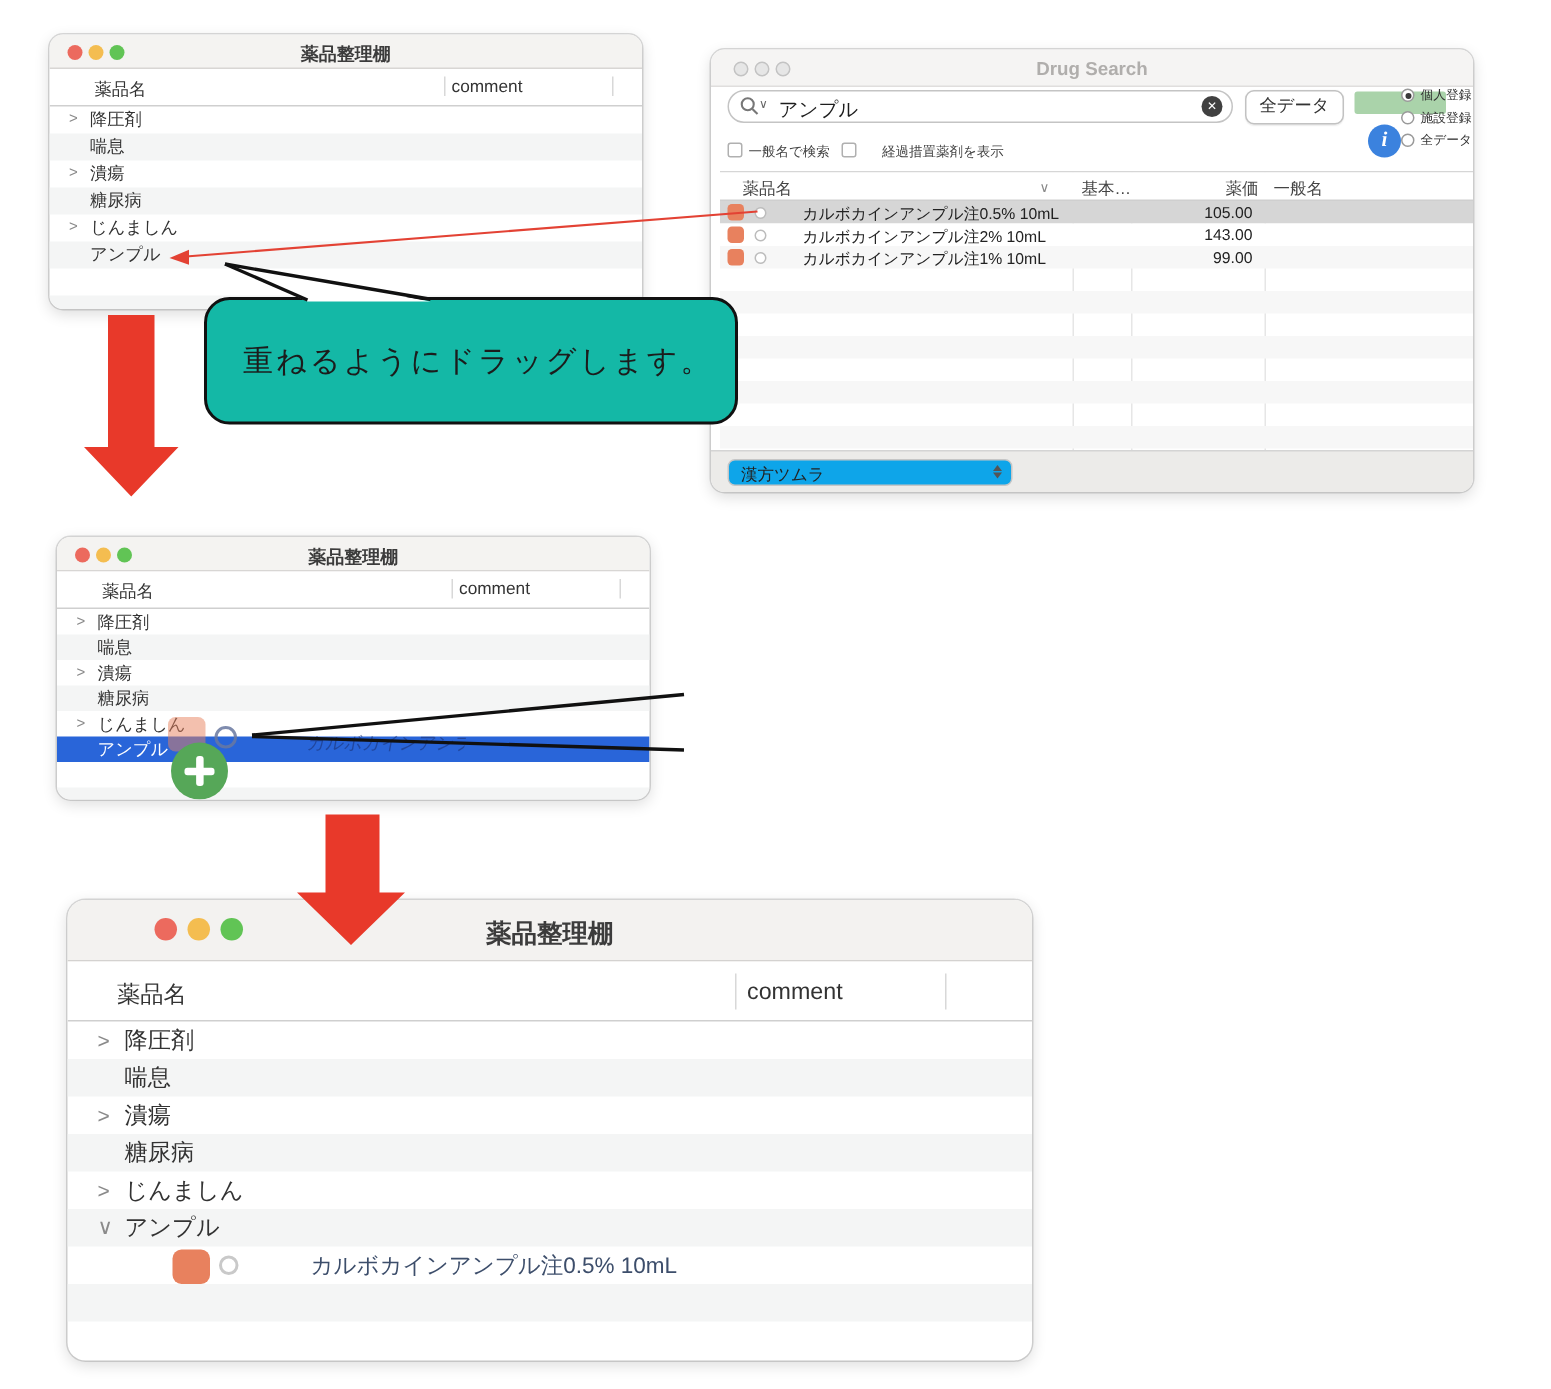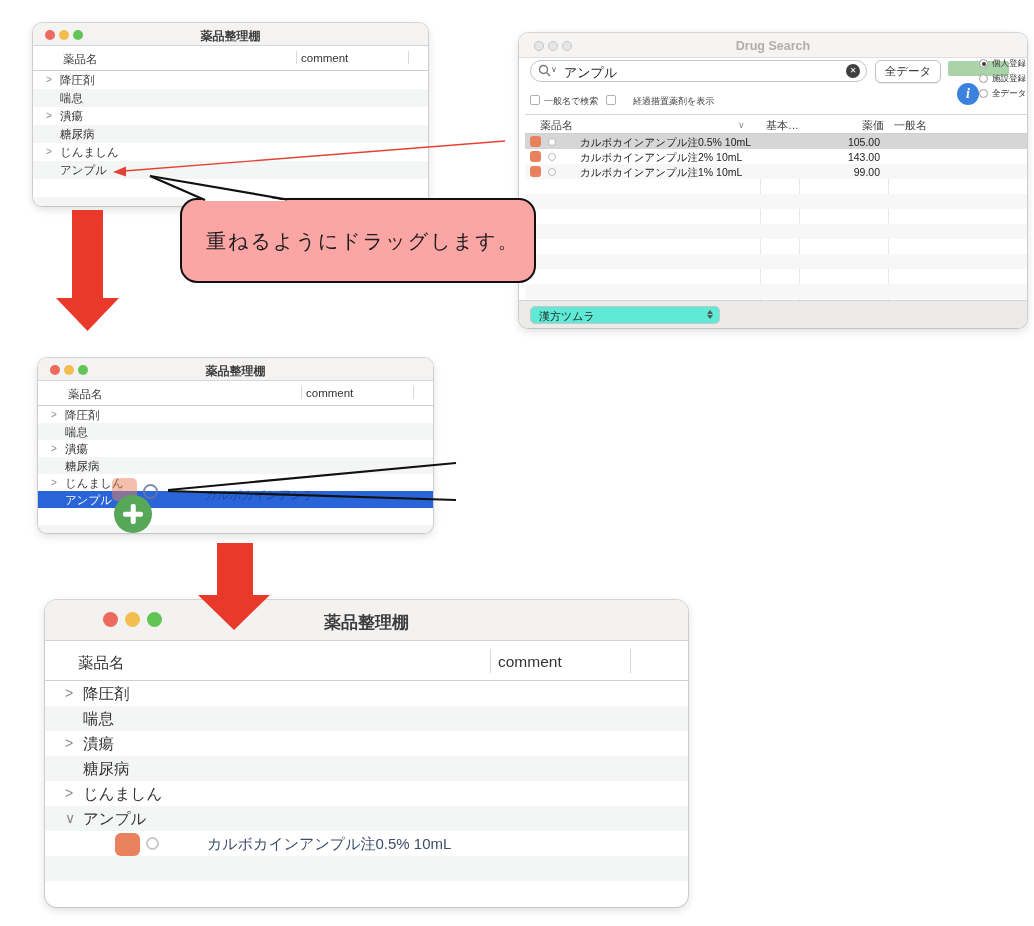--- a/index.html
+++ b/index.html
@@ -38,21 +38,21 @@
 
   
   .ghost-icon{position:absolute;border-radius:5px;background:var(--drug-icon-orange);opacity:.5;}
   .ghost-circle{position:absolute;border-radius:50%;border:2px solid rgba(105,120,160,.85);box-sizing:border-box;}
   .ghost-text{position:absolute;font-size:12px;color:rgba(25,45,110,.55);white-space:nowrap;overflow:hidden;transform:skewX(-10deg);}
   .plus-badge{position:absolute;border-radius:50%;background:var(--plus-green);}
   .plus-badge .ph{position:absolute;left:50%;top:50%;transform:translate(-50%,-50%);width:20px;height:4.5px;background:#fff;border-radius:2px;}
   .plus-badge .pv{position:absolute;left:50%;top:50%;transform:translate(-50%,-50%);width:4.5px;height:20px;background:#fff;border-radius:2px;}
 
   
-  #win-b{left:519px;top:33px;width:508px;height:295px;}
+  #win-b{left:474px;top:33px;width:508px;height:295px;}
   #win-b .titlebar{height:25px;background:#f5f4f3;border-bottom:1px solid #e0dedd;}
   #win-b .title{top:6px;font-size:12.5px;color:#b0aeac;}
   #win-b .lights{left:15px;top:8px;gap:4px;}
   #win-b .light{width:10px;height:10px;}
   .searchfield{position:absolute;left:11px;top:27px;width:337px;height:22px;background:#fff;border:1.5px solid #c4c4c4;
     border-radius:12px;box-sizing:border-box;}
   .searchfield .mag{position:absolute;left:7px;top:3px;}
   .searchfield .scope{position:absolute;left:20px;top:4px;font-size:8px;color:#666;}
   .searchfield .sval{position:absolute;left:33px;top:3px;font-size:13px;color:#1d1d1d;}
   .clearbtn{position:absolute;right:6px;top:3px;width:14px;height:14px;border-radius:50%;background:#404040;color:#fff;
@@ -76,21 +76,21 @@
   .ds-rows{position:absolute;left:0;top:19px;width:100%;}
   .ds-row{position:relative;width:100%;height:15px;}
   .ds-rows .ds-row:nth-child(odd){background:#f7f7f7;}
   .ds-rows .ds-row:nth-child(1){background:#d6d6d6;}
   .ds-rows .ds-row:nth-child(2){background:#fff;}
   .ds-icon{position:absolute;left:5px;top:2px;width:11px;height:11px;border-radius:3px;background:var(--drug-icon-orange);}
   .ds-circle{position:absolute;left:23px;top:3.5px;width:8px;height:8px;border-radius:50%;border:1.5px solid #bcbcbc;box-sizing:border-box;background:#fff;}
   .ds-name{position:absolute;left:55px;top:1.5px;font-size:10.5px;color:#222;white-space:nowrap;}
   .ds-price{position:absolute;left:274px;top:1.5px;width:85px;text-align:right;padding-right:4px;font-size:10.5px;color:#222;box-sizing:border-box;}
   .ds-footer{position:absolute;left:0;top:267px;width:100%;height:28px;background:#ecebe9;border-top:1px solid #d4d4d4;box-sizing:border-box;}
-  .popup{position:absolute;left:11px;top:5px;width:190px;height:18px;background:#5eead4;border:1px solid #c6c6c6;border-radius:5px;box-sizing:border-box;}
+  .popup{position:absolute;left:11px;top:5px;width:190px;height:18px;background:#0ea5e9;border:1px solid #c6c6c6;border-radius:5px;box-sizing:border-box;}
   .popup .pval{position:absolute;left:8px;top:2px;font-size:11px;color:#222;}
   .popup .stepper{position:absolute;right:6px;top:2.5px;display:flex;flex-direction:column;gap:1.5px;}
   .tri-up{width:0;height:0;border-left:3.5px solid transparent;border-right:3.5px solid transparent;border-bottom:4.5px solid #555;}
   .tri-dn{width:0;height:0;border-left:3.5px solid transparent;border-right:3.5px solid transparent;border-top:4.5px solid #555;}
 
   
   #win-d{left:45px;top:600px;width:643px;height:307px;border-radius:12px;}
   #win-d .titlebar{height:41px;background:#f3f2f0;border-bottom:1px solid #d4d2d0;}
   #win-d .title{top:11px;font-size:17px;}
   #win-d .lights{left:58px;top:12px;gap:7px;}
@@ -101,21 +101,21 @@
   #win-d .shelf-head .vsep{top:8px;height:24px;}
   #win-d .rows{top:81px;}
   #win-d .row{height:25px;}
   #win-d .row .chev{left:20px;font-size:14px;}
   #win-d .row .lbl{left:38px;font-size:15.5px;}
   .child-icon{position:absolute;left:70px;top:2px;width:25px;height:23px;border-radius:6px;background:var(--drug-icon-orange);}
   .child-circle{position:absolute;left:101px;top:6px;width:13px;height:13px;border-radius:50%;border:2px solid #c9c9c9;box-sizing:border-box;background:#fff;}
   .child-name{position:absolute;left:162px;top:50%;transform:translateY(-50%);font-size:15px;font-weight:500;color:var(--drug-text-navy);white-space:nowrap;}
 
   
-  .bubble{position:absolute;background:#fca5a5;border:2.2px solid #111;z-index:50;margin-left:44px;}
+  .bubble{position:absolute;background:#14b8a6;border:2.2px solid #111;z-index:50;}
   #bubble1{left:136px;top:198px;width:352px;height:81px;border-radius:17px;}
   #bubble1 .btxt{position:absolute;left:24px;top:50%;transform:translateY(-50%);font-size:20px;letter-spacing:2px;color:#1c1c1c;white-space:nowrap;}
   #bubble2{left:452px;top:405px;width:406px;height:112px;border-radius:22px;}
   #bubble2 .btxt{position:absolute;left:26px;top:24px;font-size:20px;letter-spacing:1px;line-height:31px;color:#1c1c1c;white-space:nowrap;}
 
   
   #overlay-tails{position:absolute;left:0;top:0;z-index:55;pointer-events:none;}
   #overlay-arrows{position:absolute;left:0;top:0;z-index:70;pointer-events:none;}
   #overlay-line{position:absolute;left:0;top:0;z-index:40;pointer-events:none;}
   .win{z-index:10;}

